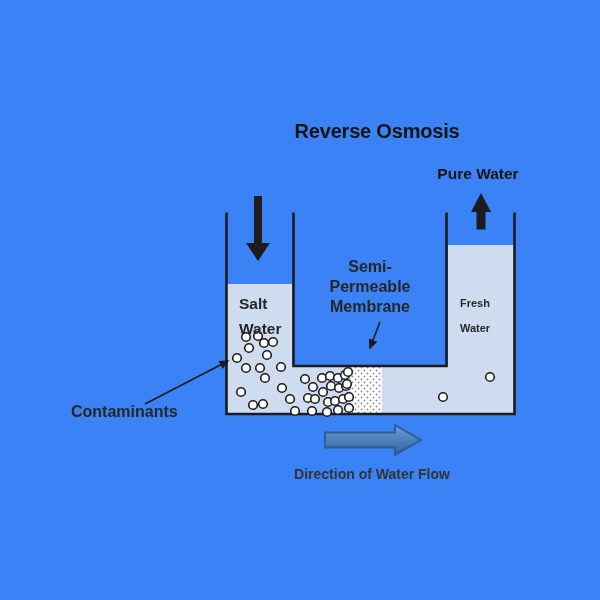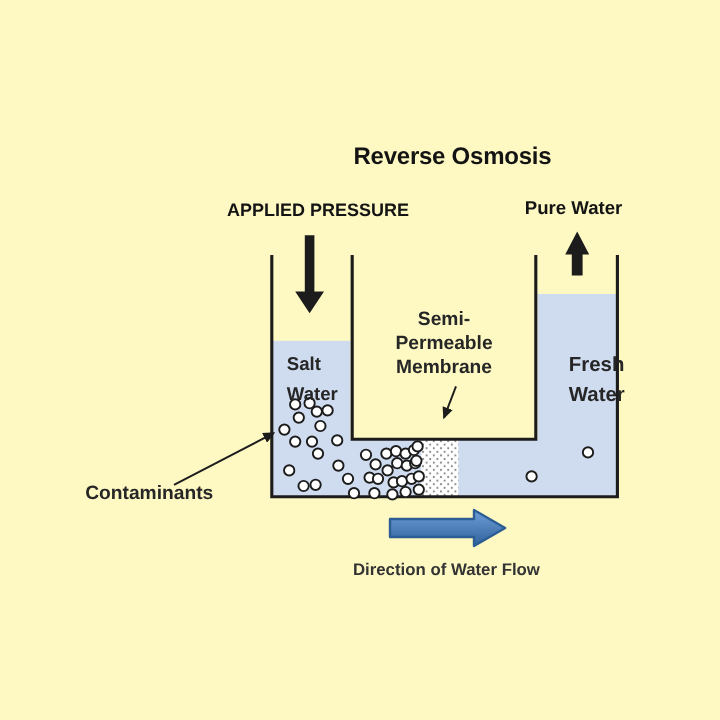--- a/index.html
+++ b/index.html
@@ -8,21 +8,21 @@
     --text-color: #262626;
     --heading-color: #141414;
   }
   * { margin: 0; padding: 0; box-sizing: border-box; }
   html, body { background: #ffffff; }
   body { font-family: "Liberation Sans", sans-serif; }
   .canvas {
     position: relative;
     width: 600px;
     height: 600px;
-    background: #fef9c3;
+    background: #3b82f6;
     overflow: hidden;
   }
   .diagram-svg { position: absolute; left: 0; top: 0; }
 
   .lbl { position: absolute; color: var(--text-color); white-space: pre-line; }
   .title {
     top: 120px; left: 377px; transform: translateX(-50%);
     font-size: 20px; font-weight: 700; color: var(--heading-color);
     letter-spacing: -0.2px; white-space: nowrap;
   }
@@ -36,21 +36,21 @@
     font-size: 15.5px; font-weight: 700; color: var(--heading-color);
     white-space: nowrap;
     text-align: right;
   }
   .salt-water-label {
     top: 291px; left: 239px;
     font-size: 15.5px; line-height: 25px; font-weight: 600;
   }
   .fresh-water-label {
     top: 291px; left: 460px;
-    font-size: 17px; line-height: 25px; font-weight: 600; margin-left: 14px;
+    font-size: 11px; line-height: 25px; font-weight: 600;
   }
   .membrane-label {
     top: 257px; left: 370px; transform: translateX(-50%);
     font-size: 16px; line-height: 20px; font-weight: 600;
     text-align: center;
   }
   .contaminants-label {
     top: 403px; left: 71px;
     font-size: 16px; font-weight: 600; white-space: nowrap;
   }
@@ -144,21 +144,20 @@
         <circle cx="348" cy="372" r="4.3" class="contaminant-dot"></circle>
         <circle cx="347" cy="384" r="4.3" class="contaminant-dot"></circle>
         <circle cx="490" cy="377" r="4.3" class="contaminant-dot"></circle>
         <circle cx="443" cy="397" r="4.3" class="contaminant-dot"></circle>
       </g>
 
     <polygon points="325,432.5 395,432.5 395,425 421,440 395,455 395,447.5 325,447.5" fill="url(#flowGrad)" stroke="#2c5d94" stroke-width="2" stroke-linejoin="round"></polygon>
   </svg>
 
   <div class="lbl title">Reverse Osmosis</div>
-  <div class="lbl pressure-label">APPLIED PRESSURE</div>
   <div class="lbl pure-water-label">Pure Water</div>
   <div class="lbl salt-water-label">Salt
 Water</div>
   <div class="lbl fresh-water-label">Fresh
 Water</div>
   <div class="lbl contaminants-label">Contaminants</div>
   <div class="lbl membrane-label">Semi-
 Permeable
 Membrane</div>
   <div class="lbl flow-label">Direction of Water Flow</div>

